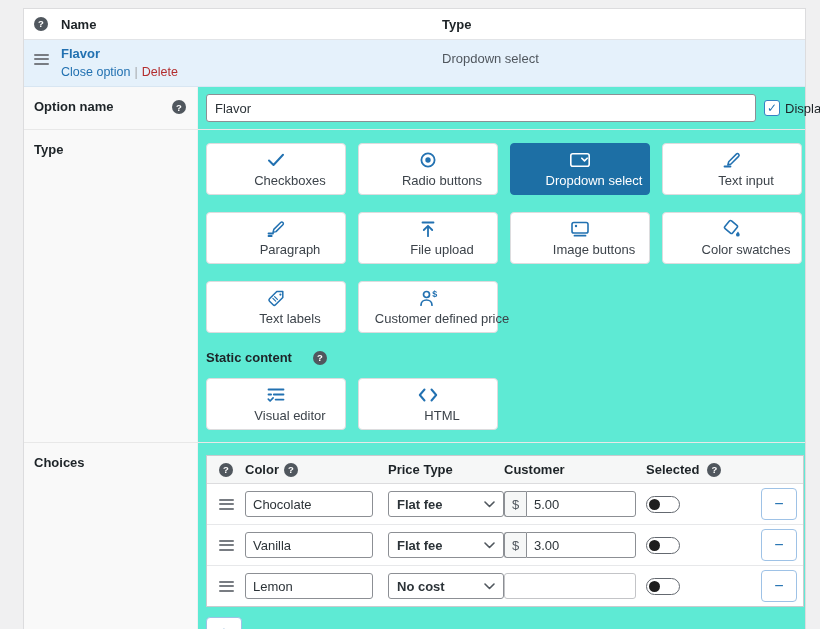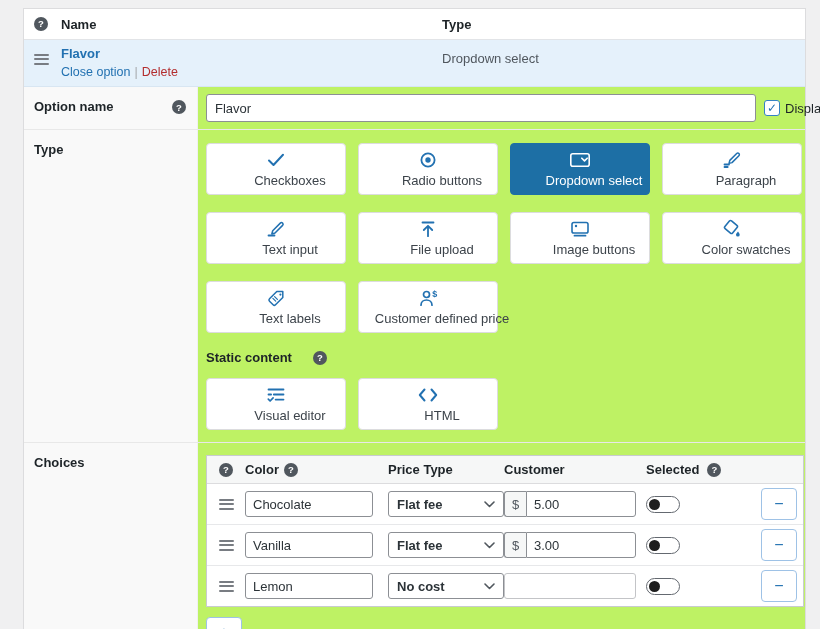--- a/index.html
+++ b/index.html
@@ -24,21 +24,21 @@
     padding:5px 0 6px 0;min-height:37px;box-sizing:border-box;}
   .option-row .drag{position:absolute;left:10px;top:10px;}
   .flavor-block{margin-left:37px;line-height:1.35;}
   .flavor-link{color:#2271b1;font-weight:bold;text-decoration:none;cursor:pointer;}
   .row-actions{font-size:12.5px;margin-top:1px;}
   .link-close{color:#2271b1;text-decoration:none;cursor:pointer;}
   .link-delete{color:#b32d2e;text-decoration:none;cursor:pointer;}
   .action-sep{color:#a7aaad;margin:0 4px;}
   .option-row .abs-typecol{top:11px;color:#50575e;}
   
-  .form-row{display:flex;border-bottom:1px solid #e8e8e8;background:#bef264;}
+  .form-row{display:flex;border-bottom:1px solid #e8e8e8;background:#5eead4;}
   .form-row:last-child{border-bottom:none;}
   .form-label{width:174px;min-width:174px;background:#f9f9f9;border-right:1px solid #f0f0f1;
     padding:12px 10px 12px 10px;box-sizing:border-box;font-weight:bold;color:#1d2327;position:relative;}
   .form-label .help{position:absolute;right:11px;top:13px;}
   .form-content{flex:1;}
   
   .help{display:inline-flex;width:14px;height:14px;border-radius:50%;background:#50575e;
     color:#fff;font-size:9.5px;font-weight:bold;align-items:center;justify-content:center;
     line-height:1;cursor:pointer;flex:0 0 auto;}
   
@@ -172,35 +172,35 @@
                 <rect x="2.8" y="3.8" width="18.4" height="12.4" rx="2" fill="none" stroke="currentColor" stroke-width="1.6"></rect>
                 <path d="M13.8 8.2l2.7 2.7 2.7-2.7" fill="none" stroke="currentColor" stroke-width="1.6" stroke-linecap="round" stroke-linejoin="round"></path>
               </svg>
           </span>
           <span class="card-label">Dropdown select</span>
         </div>
 
         <div class="card">
           <span class="card-icon">
             <svg viewBox="0 0 24 20" width="24" height="20">
+                <path d="M11 14L18.6 6.4a1.6 1.6 0 0 0-2.3-2.3L8.7 11.7l-.9 3.3 3.2-1z" fill="none" stroke="currentColor" stroke-width="1.5" stroke-linejoin="round"></path>
+                <path d="M4.5 16.5h6" stroke="currentColor" stroke-width="1.8" stroke-linecap="round"></path>
+              </svg>
+          </span>
+          <span class="card-label">Text input</span>
+        </div>
+
+        <div class="card">
+          <span class="card-icon">
+            <svg viewBox="0 0 24 20" width="24" height="20">
                 <path d="M12 12.6L18.9 5.7a1.5 1.5 0 0 0-2.2-2.2L9.8 10.4l-.8 3 3-.8z" fill="none" stroke="currentColor" stroke-width="1.5" stroke-linejoin="round"></path>
                 <path d="M4.5 14.5H9M4.5 17h3.2" stroke="currentColor" stroke-width="1.8" stroke-linecap="round"></path>
               </svg>
           </span>
           <span class="card-label">Paragraph</span>
-        </div>
-
-        <div class="card">
-          <span class="card-icon">
-            <svg viewBox="0 0 24 20" width="24" height="20">
-                <path d="M11 14L18.6 6.4a1.6 1.6 0 0 0-2.3-2.3L8.7 11.7l-.9 3.3 3.2-1z" fill="none" stroke="currentColor" stroke-width="1.5" stroke-linejoin="round"></path>
-                <path d="M4.5 16.5h6" stroke="currentColor" stroke-width="1.8" stroke-linecap="round"></path>
-              </svg>
-          </span>
-          <span class="card-label">Text input</span>
         </div>
 
         <div class="card">
           <span class="card-icon">
             <svg viewBox="0 0 24 20" width="24" height="20">
                 <path d="M6.5 3.5h11" stroke="currentColor" stroke-width="1.8" stroke-linecap="round"></path>
                 <path d="M12 17.2V7.4M7.8 11L12 6.8l4.2 4.2" fill="none" stroke="currentColor" stroke-width="1.8" stroke-linecap="round" stroke-linejoin="round"></path>
               </svg>
           </span>
           <span class="card-label">File upload</span>

